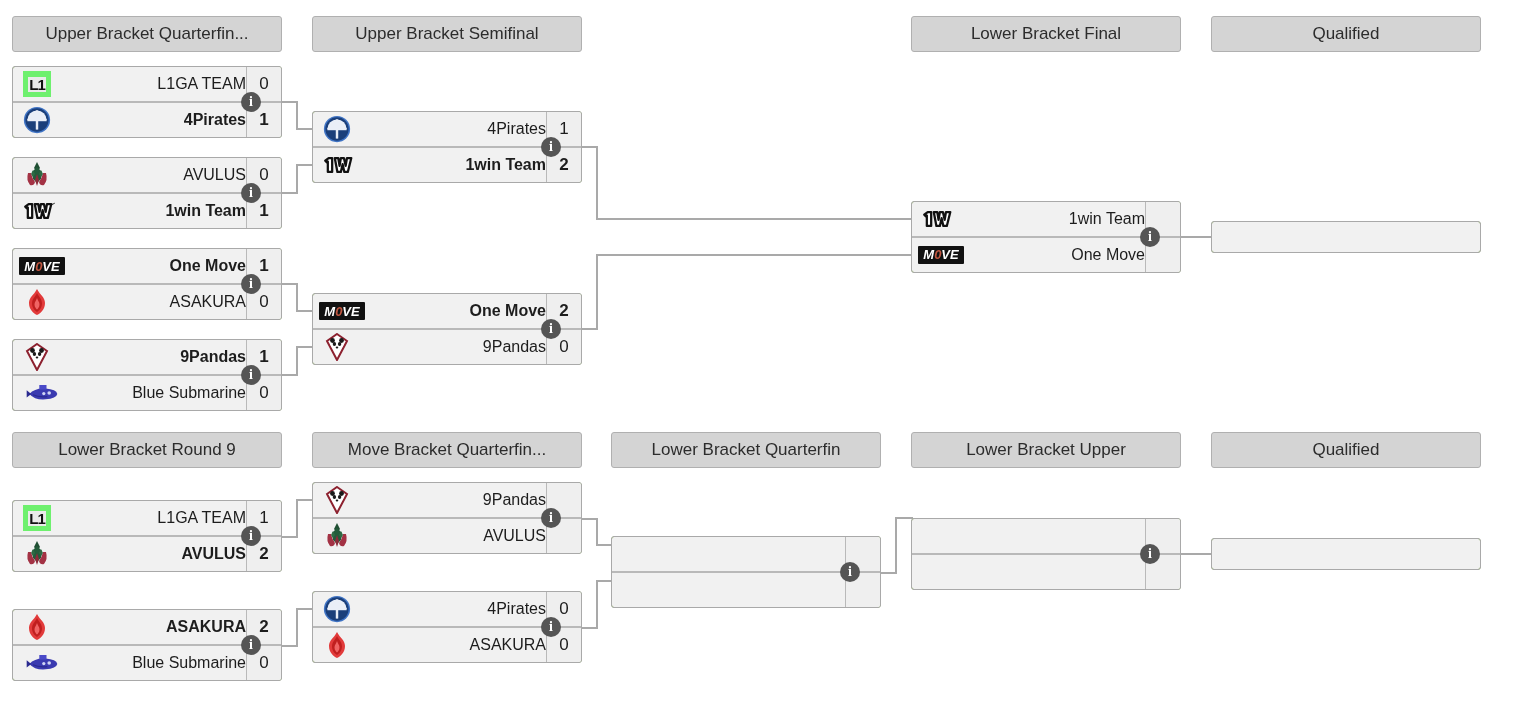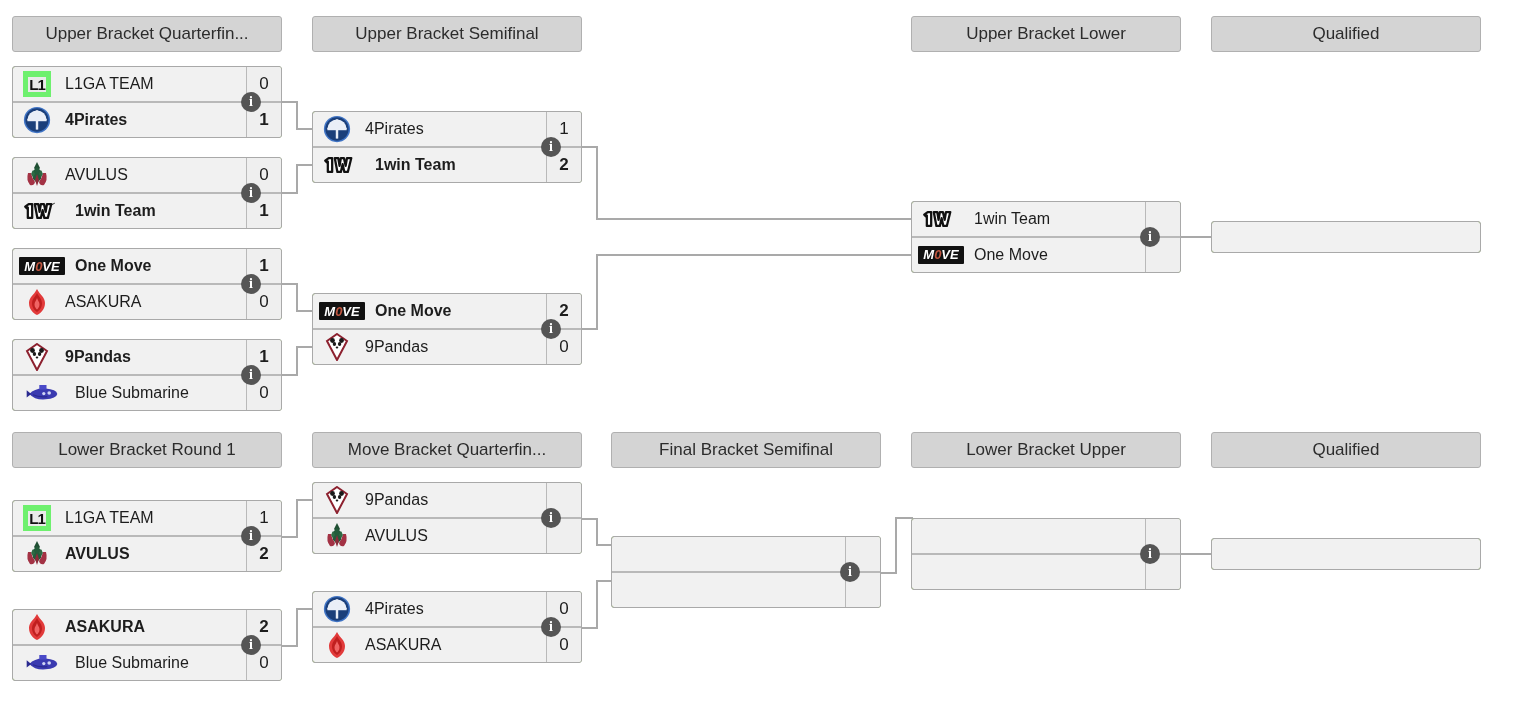--- a/index.html
+++ b/index.html
@@ -60,20 +60,21 @@
     display:flex;align-items:center;justify-content:center;
   }
   .tname{
     flex:1 1 auto;
     padding-left:10px;
     font-size:16px;
     color:#1d1d1d;
     white-space:nowrap;
     overflow:hidden;
     text-overflow:ellipsis;
+    text-align:right;
   }
   .tname.win{font-weight:bold;}
   .score{
     flex:0 0 34px;
     width:34px;
     text-align:center;
     font-size:17px;
     color:#1d1d1d;
     border-left:1px solid #b9b9b9;
     align-self:stretch;
@@ -171,21 +172,21 @@
 
   .wide-logo{flex:0 0 46px;width:46px;}
 </style>
 </head>
 <body>
 
 <div id="bracket">
 
   <div class="round-header" style="left:12px;top:16px;width:270px;">Upper Bracket Quarterfin...</div>
   <div class="round-header" style="left:312px;top:16px;width:270px;">Upper Bracket Semifinal</div>
-  <div class="round-header" style="left:911px;top:16px;width:270px;">Upper Bracket Lower</div>
+  <div class="round-header" style="left:911px;top:16px;width:270px;">Lower Bracket Final</div>
   <div class="round-header" style="left:1211px;top:16px;width:270px;">Qualified</div>
 
   <div class="conn h" style="left:282px;top:101px;width:16px;"></div>
   <div class="conn v" style="left:296px;top:101px;height:28px;"></div>
   <div class="conn h" style="left:296px;top:128px;width:18px;"></div>
 
   <div class="conn h" style="left:282px;top:192px;width:16px;"></div>
   <div class="conn v" style="left:296px;top:165px;height:28px;"></div>
   <div class="conn h" style="left:296px;top:164px;width:18px;"></div>
 
@@ -436,23 +437,23 @@
   </div>
 
   <div class="match" style="left:1211px;top:221px;width:270px;height:32px;">
     <div class="match-inner">
       <div class="row" style="height:100%;">
         <div class="tname"></div>
       </div>
     </div>
   </div>
 
-  <div class="round-header" style="left:12px;top:432px;width:270px;">Lower Bracket Round 1</div>
+  <div class="round-header" style="left:12px;top:432px;width:270px;">Lower Bracket Round 9</div>
   <div class="round-header" style="left:312px;top:432px;width:270px;">Move Bracket Quarterfin...</div>
-  <div class="round-header" style="left:611px;top:432px;width:270px;">Final Bracket Semifinal</div>
+  <div class="round-header" style="left:611px;top:432px;width:270px;">Lower Bracket Quarterfin</div>
   <div class="round-header" style="left:911px;top:432px;width:270px;">Lower Bracket Upper</div>
   <div class="round-header" style="left:1211px;top:432px;width:270px;">Qualified</div>
 
   <div class="conn h" style="left:282px;top:536px;width:16px;"></div>
   <div class="conn v" style="left:296px;top:500px;height:37px;"></div>
   <div class="conn h" style="left:296px;top:499px;width:18px;"></div>
 
   <div class="conn h" style="left:282px;top:645px;width:16px;"></div>
   <div class="conn v" style="left:296px;top:609px;height:37px;"></div>
   <div class="conn h" style="left:296px;top:608px;width:18px;"></div>

